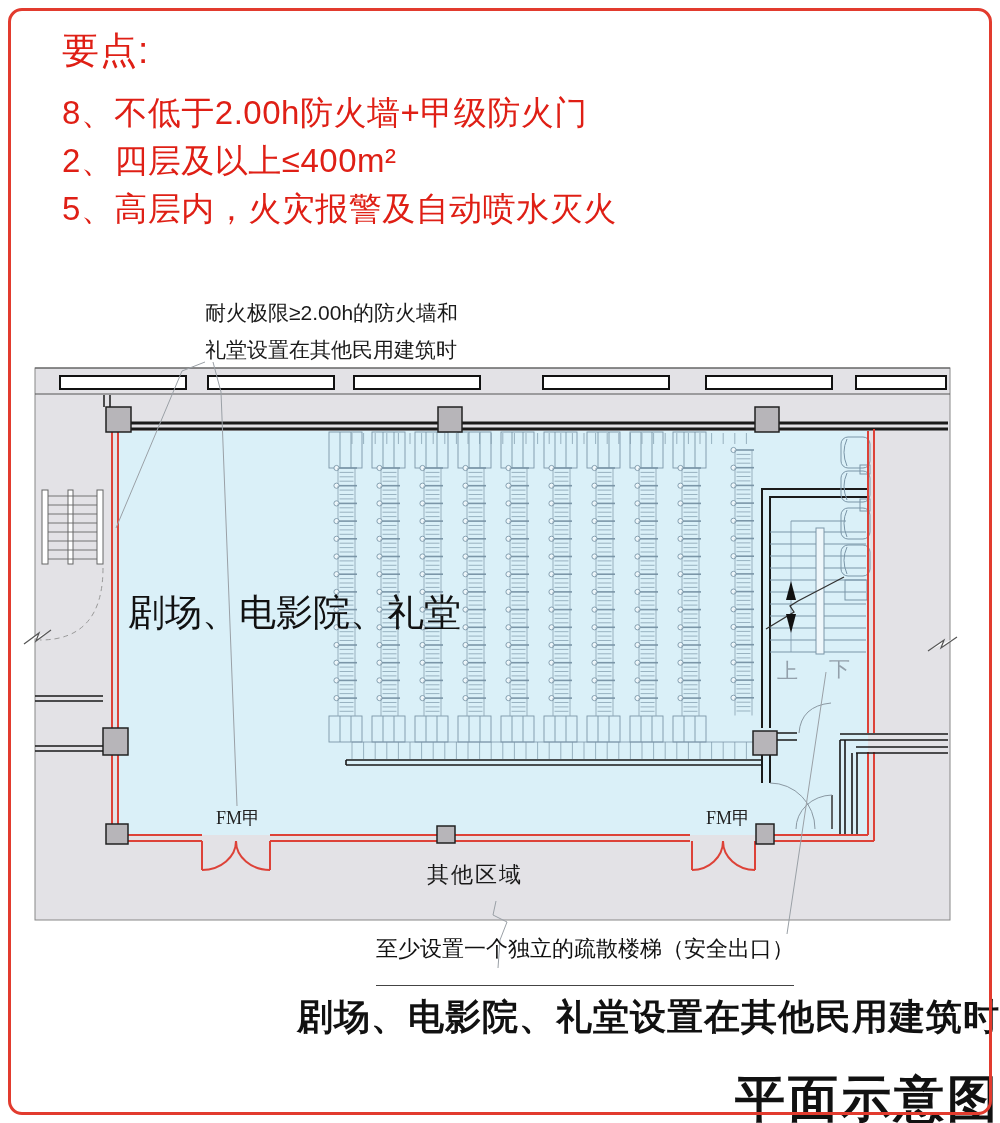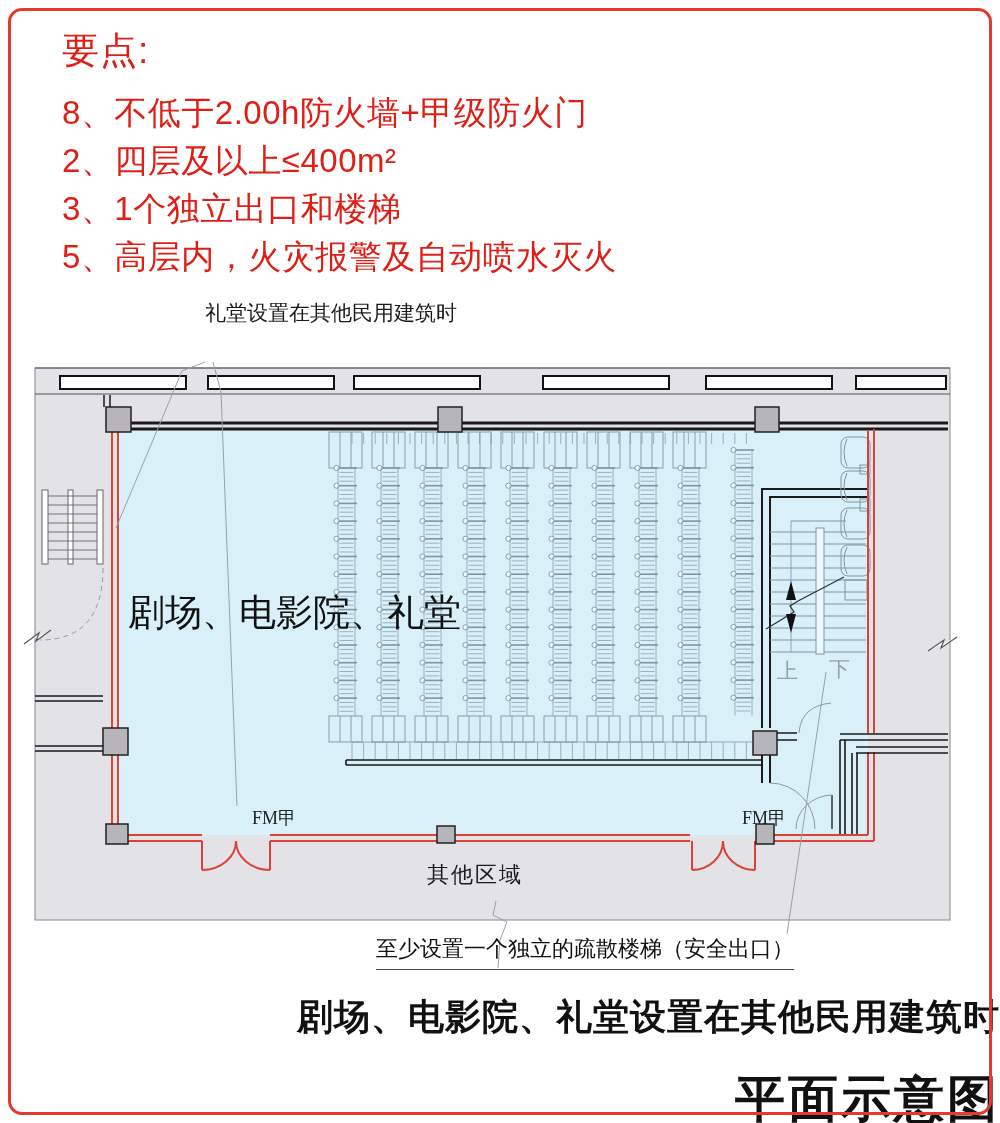--- a/index.html
+++ b/index.html
@@ -10,28 +10,28 @@
   html,body{margin:0;padding:0;background:#fff;}
   .page{position:relative;width:1000px;height:1123px;background:#fff;overflow:hidden;
         font-family:"Liberation Sans","DejaVu Sans",sans-serif;}
   .frame{position:absolute;inset:8px;border:3px solid var(--red-border);border-radius:14px;pointer-events:none;}
   .abs{position:absolute;white-space:nowrap;}
   .notes{left:62px;top:26px;color:var(--red-accent);font-weight:normal;}
   .notes-heading{font-size:37px;margin-bottom:13px;letter-spacing:1px;}
   .note-item{font-size:33px;line-height:48px;letter-spacing:0.5px;}
   .anno-top{left:205px;top:294px;color:#1a1a1a;font-size:21px;line-height:37px;}
   .room-label{left:128px;top:588px;font-size:37px;font-weight:500;color:#111;}
-  .fm-label{font-size:18px;color:#222;font-family:"Liberation Serif","DejaVu Serif",serif;margin-left:36px;}
+  .fm-label{font-size:18px;color:#222;font-family:"Liberation Serif","DejaVu Serif",serif;}
   .fm-left{left:216px;top:806px;}
   .fm-right{left:706px;top:806px;}
   .stair-label{font-size:21px;color:#93a0ab;}
   .up-label{left:777px;top:657px;}
   .down-label{left:829px;top:655px;}
   .other-area{left:427px;top:860px;font-size:22px;font-weight:500;color:#1a1a1a;letter-spacing:2px;}
-  .anno-bottom{left:376px;top:934px;font-size:22px;color:#111;border-bottom:1.5px solid #444;padding-bottom:5px;}
+  .anno-bottom{left:376px;top:934px;font-size:22px;color:#111;border-bottom:1.5px solid #444;padding-bottom:21px;}
   .caption{left:0;right:0;text-align:right;color:#111;font-weight:700;}
   .caption1{top:993px;font-size:36px;letter-spacing:1px;}
   .caption2{top:1046px;font-size:50px;letter-spacing:3px;margin-top:20px;}
   svg.plan{position:absolute;left:0;top:0;}
   .thinline{stroke:#555;stroke-width:1;fill:none;}
   .darkwall{stroke:var(--wall-dark);fill:none;}
   .redwall{stroke:var(--red-wall);stroke-width:2;fill:none;}
   .seatline{stroke:var(--seat-line);fill:none;}
   .leaderline{stroke:var(--leader);stroke-width:1;fill:none;}
   .greyblock{fill:var(--column-fill);stroke:#222;stroke-width:1.5;}
@@ -513,25 +513,25 @@
       <path d="M213,362 L221,392 L237,806"></path>
       <path d="M498,968 L500,940 L507,922 L493,915 L496,901"></path>
       <path d="M787,934 L826,672"></path>
     </g>
   </svg>
 
   <div class="abs notes">
     <div class="notes-heading">要点:</div>
     <div class="note-item">8、不低于2.00h防火墙+甲级防火门</div>
     <div class="note-item">2、四层及以上≤400m²</div>
-    <div class="note-item">3、1个独立出口和楼梯</div>
     <div class="note-item">5、高层内，火灾报警及自动喷水灭火</div>
   </div>
 
   <div class="abs anno-top">
+    <div>耐火极限≥2.00h的防火墙和</div>
     <div>礼堂设置在其他民用建筑时</div>
   </div>
 
   <div class="abs room-label">剧场、电影院、礼堂</div>
 
   <div class="abs fm-label fm-left">FM甲</div>
   <div class="abs fm-label fm-right">FM甲</div>
 
   <div class="abs stair-label up-label">上</div>
   <div class="abs stair-label down-label">下</div>

